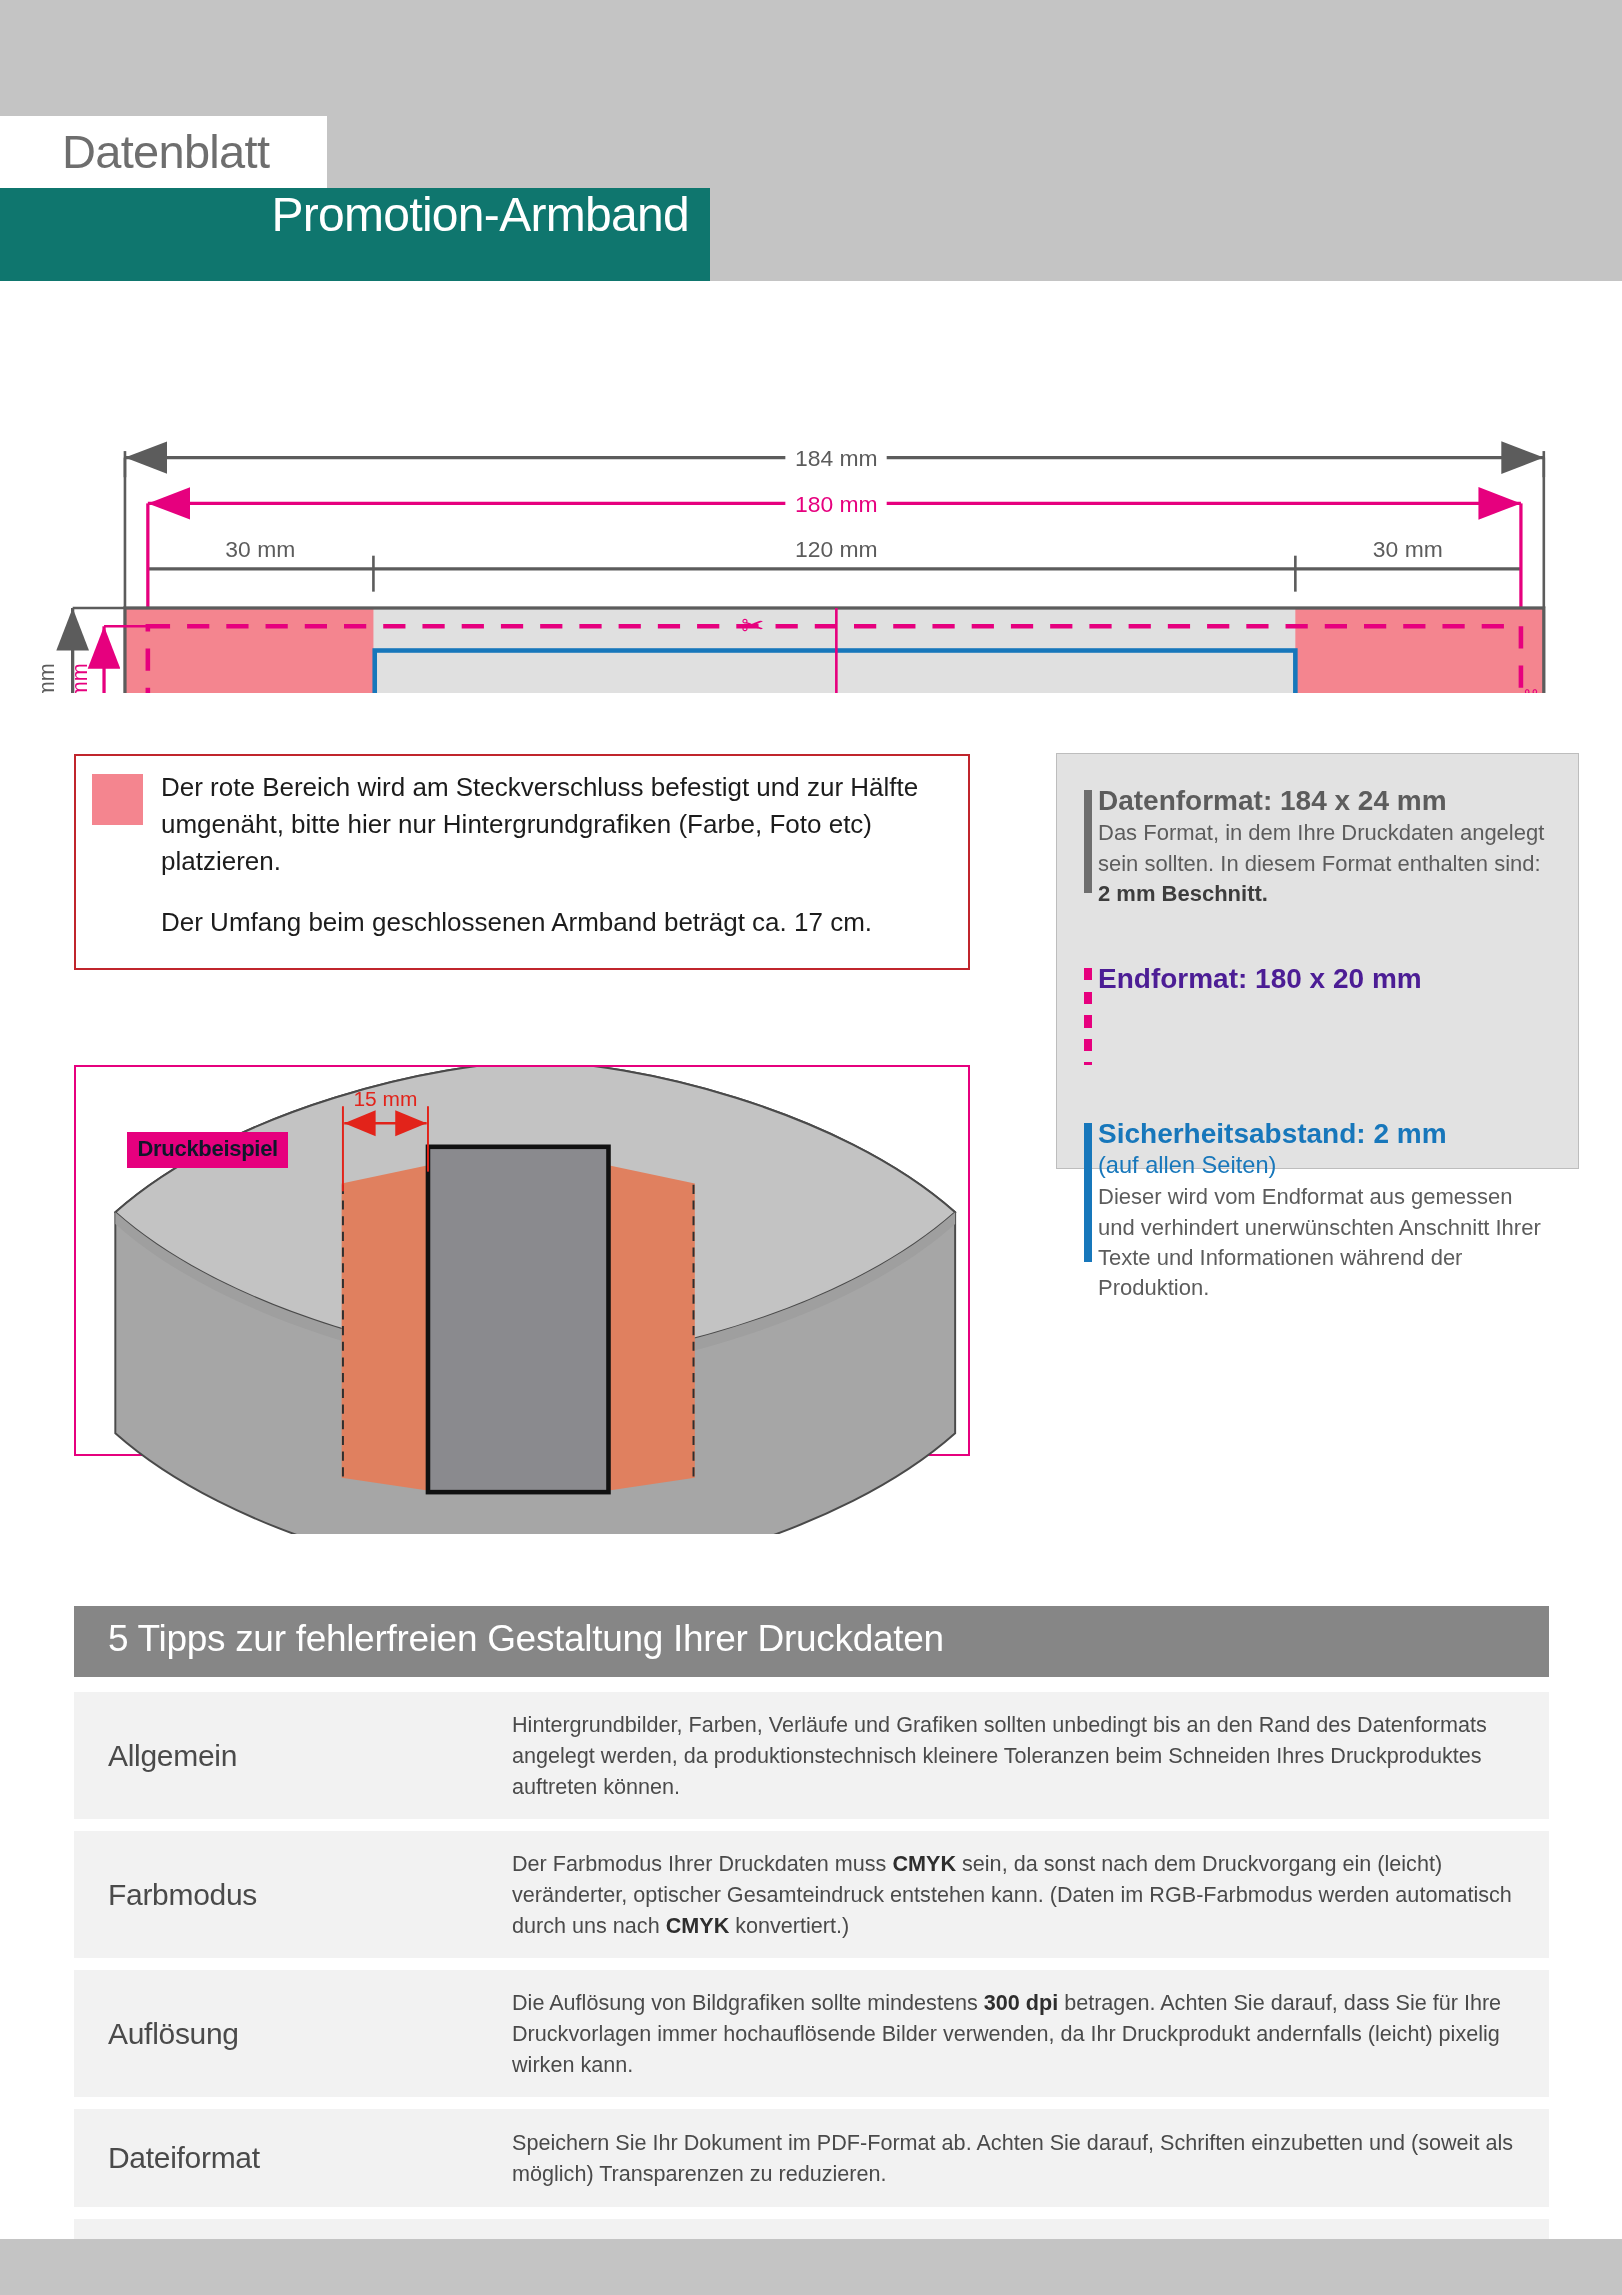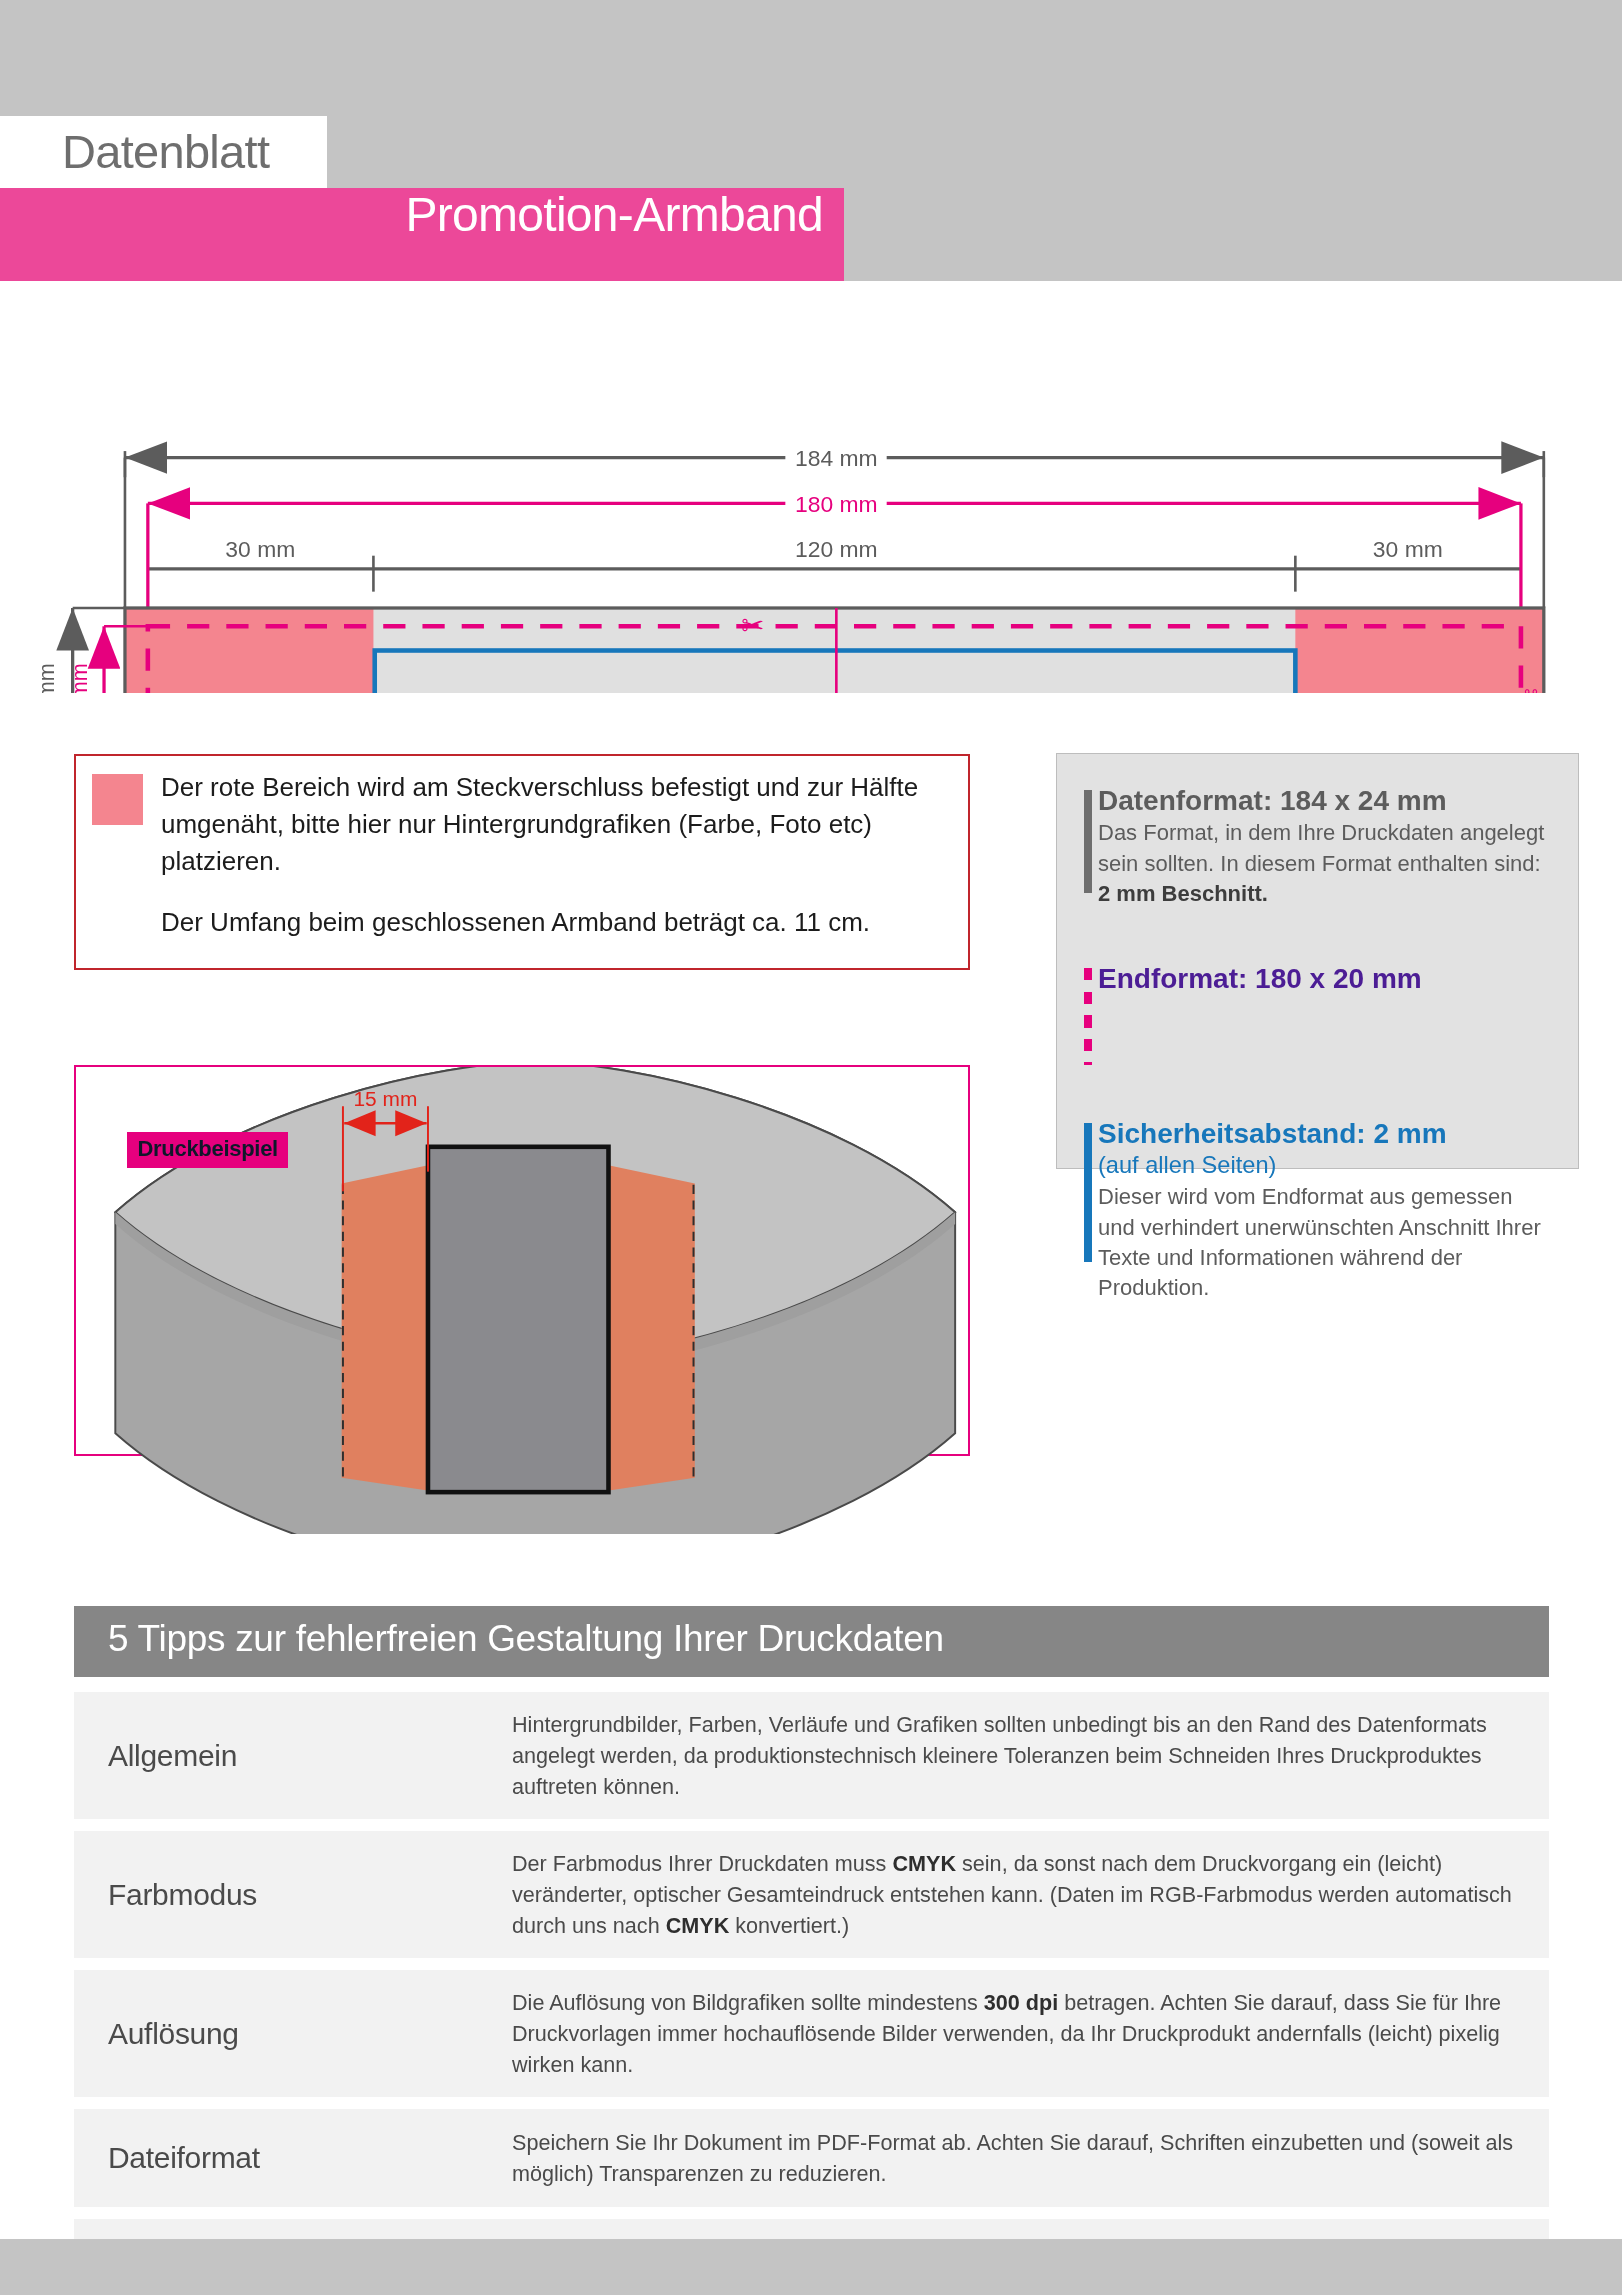--- a/index.html
+++ b/index.html
@@ -12,21 +12,21 @@
     position:relative;
     overflow:hidden;
   }
   
   .topbar{position:absolute;left:0;top:0;width:1623px;height:281px;background:#c4c4c4;}
   .title-white{position:absolute;left:0;top:116px;width:327px;height:72px;background:#ffffff;}
   .title-white span{
     position:absolute;left:62px;top:7.9px;
     font-size:47px;color:#6e6e6e;letter-spacing:-0.7px;white-space:nowrap;
   }
-  .title-bar{position:absolute;left:0;top:188px;width:844px;height:93px;background:#ec4899;}
+  .title-bar{position:absolute;left:0;top:188px;width:710px;height:93px;background:#0f766e;}
   .title-main{
     position:absolute;right:21px;top:-1.3px;
     font-size:48px;color:#ffffff;white-space:nowrap;letter-spacing:-0.7px;
   }
   .title-sub{
     position:absolute;right:21px;top:51px;
     font-size:37px;color:#ffffff;white-space:nowrap;letter-spacing:-0.7px;
   }
   #tech-svg{position:absolute;left:0;top:353px;}
 
@@ -185,21 +185,21 @@
 
   <line x1="158" y1="418" x2="158" y2="632" stroke="#e6007e" stroke-width="5" marker-start="url(#ahMs)" marker-end="url(#ahM)"></line>
   <line x1="158" y1="418" x2="225" y2="418" stroke="#e6007e" stroke-width="4"></line>
   <line x1="158" y1="632" x2="225" y2="632" stroke="#e6007e" stroke-width="4"></line>
   <text x="132" y="525" font-family="Liberation Sans, sans-serif" font-size="33" fill="#e6007e" text-anchor="middle" transform="rotate(-90 132 525)">20 mm</text>
 </svg>
 
 <div class="red-box">
   <div class="red-swatch"></div>
   <p class="p1">Der rote Bereich wird am Steckverschluss befestigt und zur Hälfte umgenäht, bitte hier nur Hintergrundgrafiken (Farbe, Foto etc) platzieren.</p>
-  <p class="p2">Der Umfang beim geschlossenen Armband beträgt ca. 11 cm.</p>
+  <p class="p2">Der Umfang beim geschlossenen Armband beträgt ca. 17 cm.</p>
 </div>
 
 <div class="gray-box">
 
   <div class="legend-item" style="top:31px;">
     <div class="legend-bar solid" style="height:103px;"></div>
     <p class="legend-h gray">Datenformat: 184 x 24 mm</p>
     <p class="legend-p"><span>Das Format, in dem Ihre Druckdaten angelegt sein sollten. In diesem Format enthalten sind: </span><b>2 mm Beschnitt.</b></p>
   </div>
 

